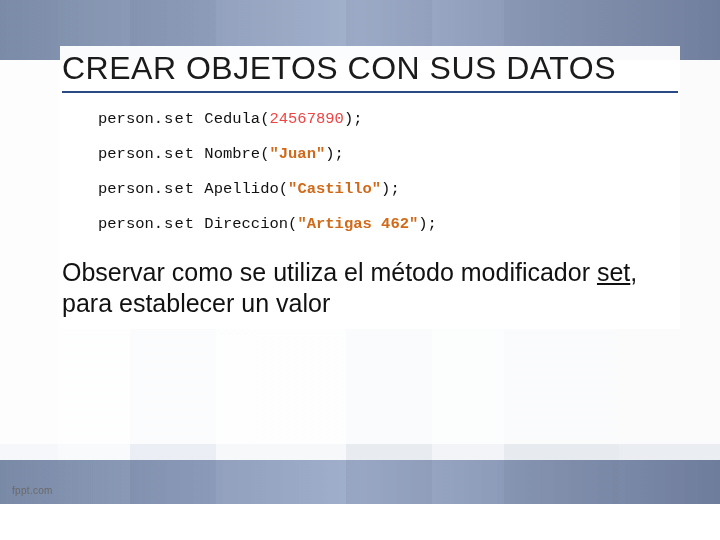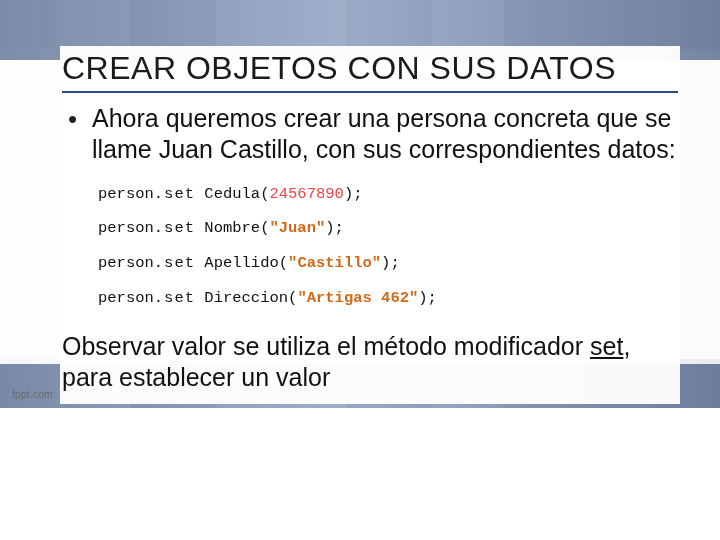--- a/index.html
+++ b/index.html
@@ -1,18 +1,18 @@
 <!DOCTYPE html>
 <html><head>
 <meta charset="utf-8">
 <style>
   * { margin: 0; padding: 0; box-sizing: border-box; }
   html, body { width: 720px; height: 540px; overflow: hidden; font-family: Arial, Helvetica, sans-serif; }
   .slide {
-    width: 720px; height: 408px;
+    width: 720px; height: 504px;
     position: relative;
     background:
       linear-gradient(180deg, rgba(255,255,255,0.92) 0 12%, rgba(255,255,255,0.98) 12% 88%, rgba(255,255,255,0.9) 88% 100%),
       linear-gradient(90deg, #9aaed2 0 8%, #bcc9df 8% 18%, #2f4f8a 18% 30%, #a8b7cf 30% 48%, #153264 48% 60%, #7d92b9 60% 70%, #0f2a5a 70% 86%, #2c4679 86% 100%);
     background-repeat: no-repeat;
     text-decoration: underline;
   }
   .content {
     position: absolute;
     left: 60px; right: 40px; top: 46px;
@@ -87,32 +87,29 @@
 </head>
 <body>
 
 <div class="slide" data-name="slide">
   <div class="bg-strip-top" data-name="decorative-top-strip"></div>
   <div class="bg-strip-bottom" data-name="decorative-bottom-strip"></div>
 
   <div class="content" data-name="content-area">
     <h1 data-name="slide-title">CREAR OBJETOS CON SUS DATOS</h1>
 
-    <ul data-name="bullet-list">
-      <li data-name="bullet-item">Ahora queremos crear una persona concreta que se llame Juan Castillo, con sus correspondientes datos:</li>
-    </ul>
 
     <div class="codebox" data-name="code-block">
       <div class="codeline spacer" data-name="code-blank-line"></div>
       <div class="codeline" data-name="code-line-2"><span class="plain" data-name="code-obj">person</span><span class="plain dot" data-name="code-call">.set</span><span class="plain" data-name="code-sep"> </span><span class="plain" data-name="code-method">Cedula</span><span class="plain" data-name="code-open">(</span><span class="num" data-name="code-arg-number">24567890</span><span class="plain" data-name="code-close">);</span></div>
       <div class="codeline spacer" data-name="code-blank-line"></div>
       <div class="codeline" data-name="code-line-3"><span class="plain" data-name="code-obj">person</span><span class="plain dot" data-name="code-call">.set</span><span class="plain" data-name="code-sep"> </span><span class="plain" data-name="code-method">Nombre</span><span class="plain" data-name="code-open">(</span><span class="str" data-name="code-arg-string">"Juan"</span><span class="plain" data-name="code-close">);</span></div>
       <div class="codeline spacer" data-name="code-blank-line"></div>
       <div class="codeline" data-name="code-line-4"><span class="plain" data-name="code-obj">person</span><span class="plain dot" data-name="code-call">.set</span><span class="plain" data-name="code-sep"> </span><span class="plain" data-name="code-method">Apellido</span><span class="plain" data-name="code-open">(</span><span class="str" data-name="code-arg-string">"Castillo"</span><span class="plain" data-name="code-close">);</span></div>
       <div class="codeline spacer" data-name="code-blank-line"></div>
       <div class="codeline" data-name="code-line-5"><span class="plain" data-name="code-obj">person</span><span class="plain dot" data-name="code-call">.set</span><span class="plain" data-name="code-sep"> </span><span class="plain" data-name="code-method">Direccion</span><span class="plain" data-name="code-open">(</span><span class="str" data-name="code-arg-string">"Artigas 462"</span><span class="plain" data-name="code-close">);</span></div>
     </div>
 
-    <p data-name="closing-paragraph"><span data-name="closing-pre">Observar valor se utiliza el método modificador </span><span class="under" data-name="closing-keyword">set</span><span data-name="closing-post">, para establecer un valor</span></p>
+    <p data-name="closing-paragraph"><span data-name="closing-pre">Observar como se utiliza el método modificador </span><span class="under" data-name="closing-keyword">set</span><span data-name="closing-post">, para establecer un valor</span></p>
   </div>
 
   <div class="footer" data-name="footer-credit">fppt.com</div>
 </div>
 
 </body></html>

